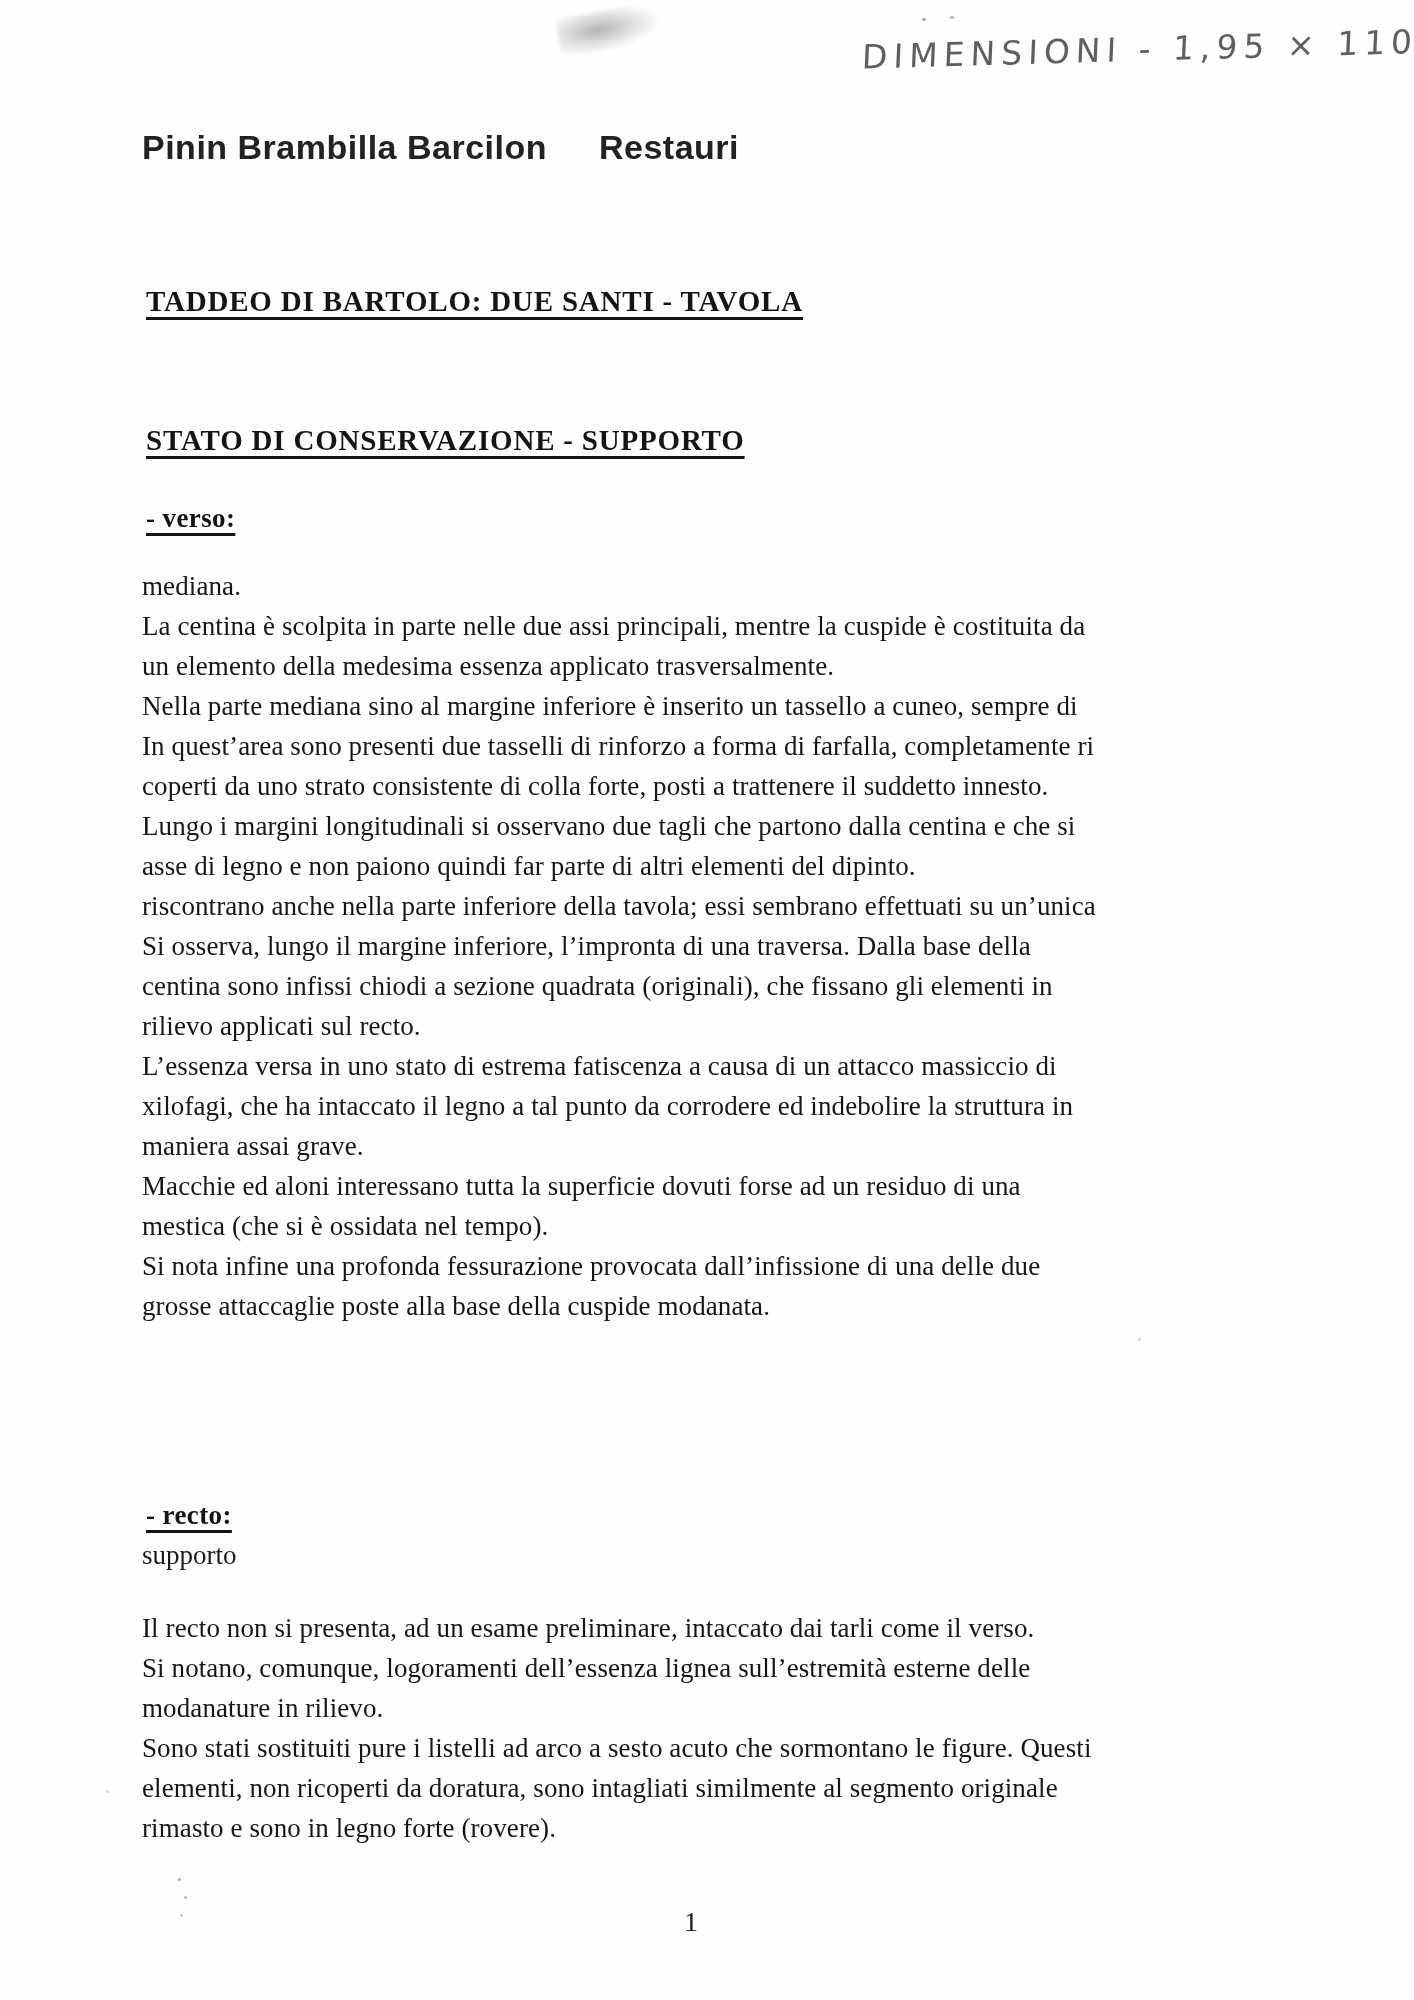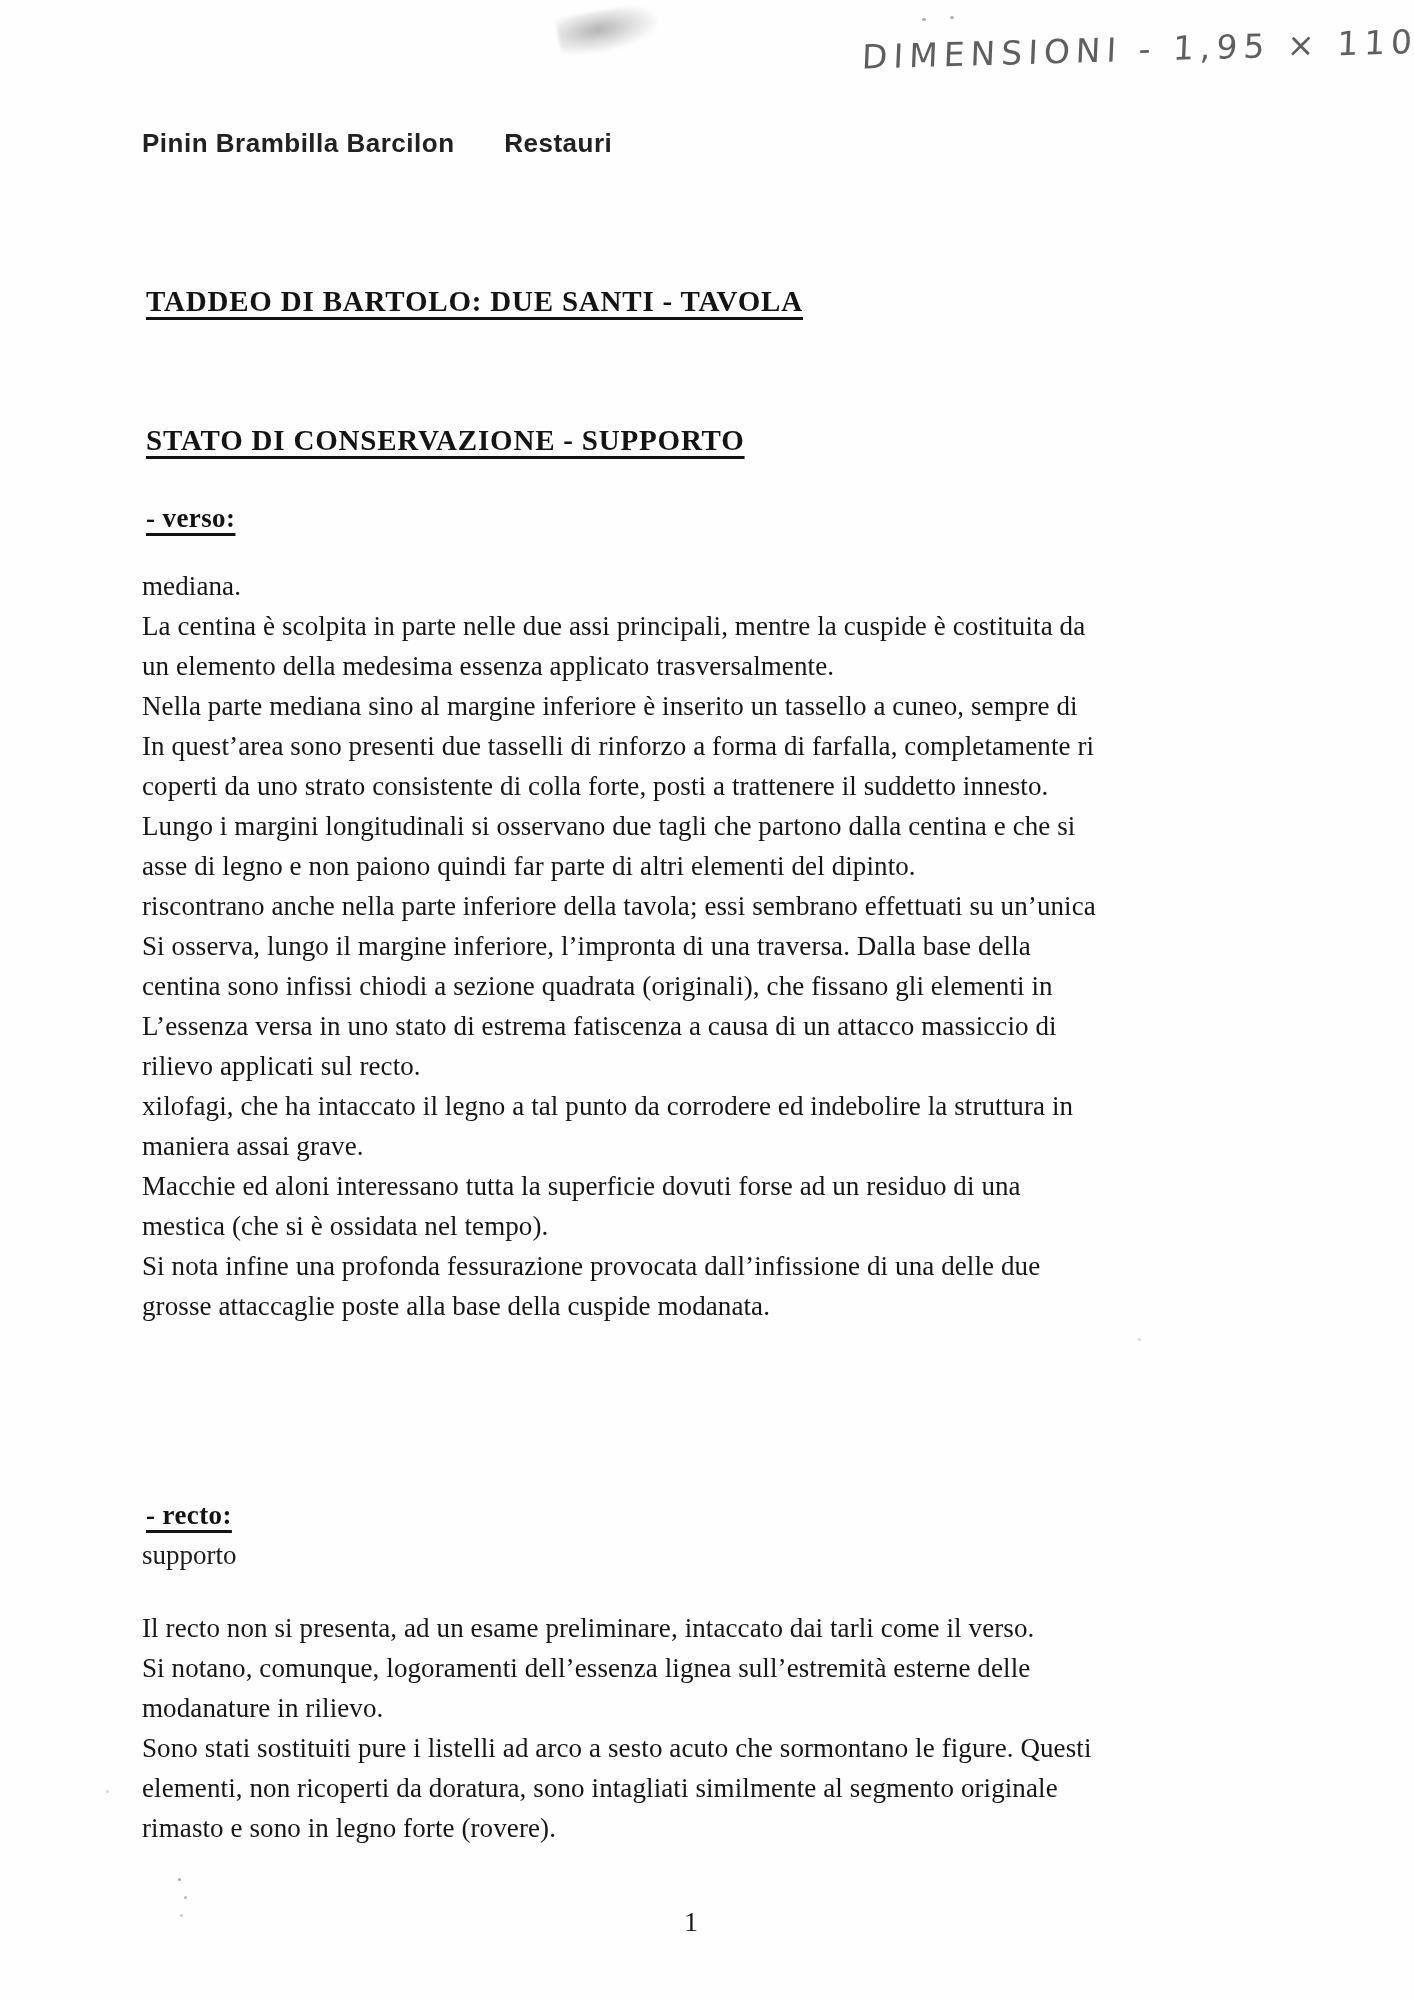--- a/index.html
+++ b/index.html
@@ -55,21 +55,21 @@
     transform: rotate(-1.6deg) skewX(-4deg);
     white-space: nowrap;
   }
 
   
   .letterhead {
     position: absolute;
     left: 142px; top: 128px;
     font-family: "Liberation Sans", sans-serif;
     font-weight: bold;
-    font-size: 26px;
+    font-size: 34px;
     color: #222;
     letter-spacing: .5px;
   }
   .letterhead .suffix { margin-left: 42px; }
 
   
   .doc-title, .doc-subtitle, .section-heading {
     position: absolute;
     left: 142px;
     margin: 4px;
@@ -143,22 +143,22 @@
       <div class="body-line">La centina è scolpita in parte nelle due assi principali, mentre la cuspide è costituita da</div>
       <div class="body-line">un elemento della medesima essenza applicato trasversalmente.</div>
       <div class="body-line">Nella parte mediana sino al margine inferiore è inserito un tassello a cuneo, sempre di</div>
       <div class="body-line">In quest’area sono presenti due tasselli di rinforzo a forma di farfalla, completamente ri</div>
       <div class="body-line">coperti da uno strato consistente di colla forte, posti a trattenere il suddetto innesto.</div>
       <div class="body-line">Lungo i margini longitudinali si osservano due tagli che partono dalla centina e che si</div>
       <div class="body-line">asse di legno e non paiono quindi far parte di altri elementi del dipinto.</div>
       <div class="body-line">riscontrano anche nella parte inferiore della tavola; essi sembrano effettuati su un’unica</div>
       <div class="body-line">Si osserva, lungo il margine inferiore, l’impronta di una traversa. Dalla base della</div>
       <div class="body-line">centina sono infissi chiodi a sezione quadrata (originali), che fissano gli elementi in</div>
+      <div class="body-line">rilievo applicati sul recto.</div>
       <div class="body-line">L’essenza versa in uno stato di estrema fatiscenza a causa di un attacco massiccio di</div>
-      <div class="body-line">rilievo applicati sul recto.</div>
       <div class="body-line">xilofagi, che ha intaccato il legno a tal punto da corrodere ed indebolire la struttura in</div>
       <div class="body-line">maniera assai grave.</div>
       <div class="body-line">Macchie ed aloni interessano tutta la superficie dovuti forse ad un residuo di una</div>
       <div class="body-line">mestica (che si è ossidata nel tempo).</div>
       <div class="body-line">Si nota infine una profonda fessurazione provocata dall’infissione di una delle due</div>
       <div class="body-line">grosse attaccaglie poste alla base della cuspide modanata.</div>
     </div>
 
   <h3 class="section-heading recto-heading">- recto:</h3>
 

